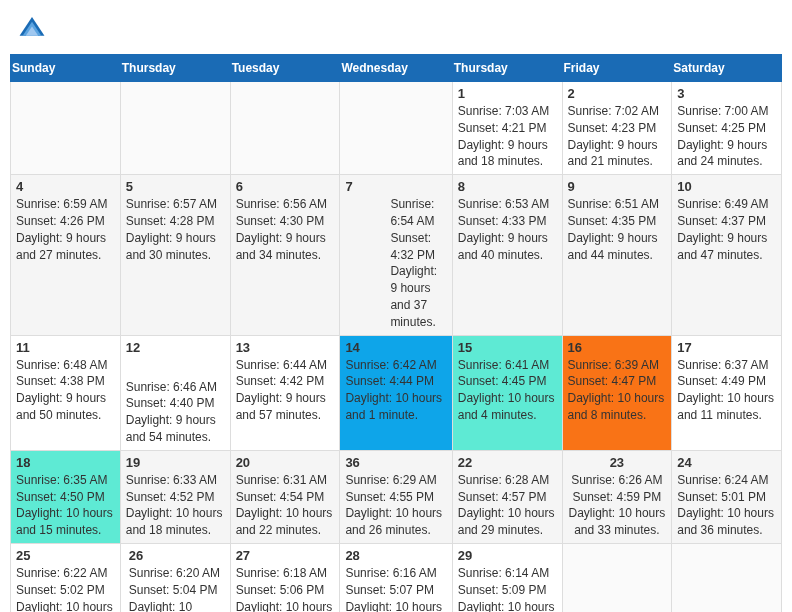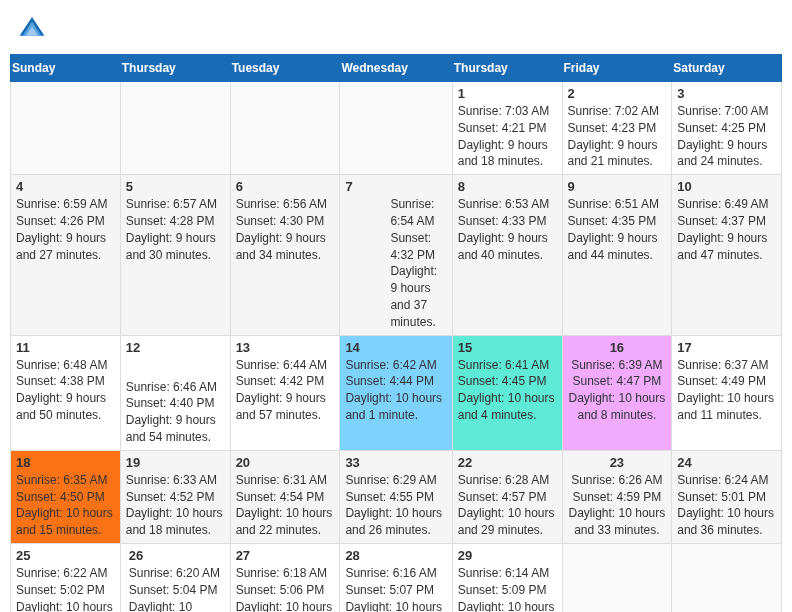--- a/index.html
+++ b/index.html
@@ -226,51 +226,51 @@
 Daylight: 9 hours
 and 54 minutes.</div>
         </td>
         <td style="background: rgb(255, 255, 255);">
           <span class="day-number">13</span>
           <div class="day-info" style="white-space: pre-line;">Sunrise: 6:44 AM
 Sunset: 4:42 PM
 Daylight: 9 hours
 and 57 minutes.</div>
         </td>
-        <td style="background: #7dd3fc;">
+        <td style="background: #0ea5e9;">
           <span class="day-number">14</span>
           <div class="day-info" style="white-space: pre-line;">Sunrise: 6:42 AM
 Sunset: 4:44 PM
 Daylight: 10 hours
 and 1 minute.</div>
         </td>
         <td style="background: #5eead4;">
           <span class="day-number">15</span>
           <div class="day-info" style="white-space: pre-line;">Sunrise: 6:41 AM
 Sunset: 4:45 PM
 Daylight: 10 hours
 and 4 minutes.</div>
         </td>
-        <td style="background: #f0abfc; text-align: center;">
+        <td style="background: #f97316;">
           <span class="day-number">16</span>
           <div class="day-info" style="white-space: pre-line;">Sunrise: 6:39 AM
 Sunset: 4:47 PM
 Daylight: 10 hours
 and 8 minutes.</div>
         </td>
         <td style="background: rgb(255, 255, 255);">
           <span class="day-number">17</span>
           <div class="day-info" style="white-space: pre-line;">Sunrise: 6:37 AM
 Sunset: 4:49 PM
 Daylight: 10 hours
 and 11 minutes.</div>
         </td>
       </tr>
       <tr>
-        <td style="background: #f97316;">
+        <td style="background: #5eead4;">
           <span class="day-number">18</span>
           <div class="day-info" style="white-space: pre-line;">Sunrise: 6:35 AM
 Sunset: 4:50 PM
 Daylight: 10 hours
 and 15 minutes.</div>
         </td>
         <td style="background: rgb(245, 245, 245);">
           <span class="day-number">19</span>
           <div class="day-info" style="white-space: pre-line;">Sunrise: 6:33 AM
 Sunset: 4:52 PM
@@ -278,21 +278,21 @@
 and 18 minutes.</div>
         </td>
         <td style="background: rgb(245, 245, 245);">
           <span class="day-number">20</span>
           <div class="day-info" style="white-space: pre-line;">Sunrise: 6:31 AM
 Sunset: 4:54 PM
 Daylight: 10 hours
 and 22 minutes.</div>
         </td>
         <td style="background: rgb(245, 245, 245);">
-          <span class="day-number">33</span>
+          <span class="day-number">36</span>
           <div class="day-info" style="white-space: pre-line;">Sunrise: 6:29 AM
 Sunset: 4:55 PM
 Daylight: 10 hours
 and 26 minutes.</div>
         </td>
         <td style="background: rgb(245, 245, 245);">
           <span class="day-number">22</span>
           <div class="day-info" style="white-space: pre-line;">Sunrise: 6:28 AM
 Sunset: 4:57 PM
 Daylight: 10 hours

